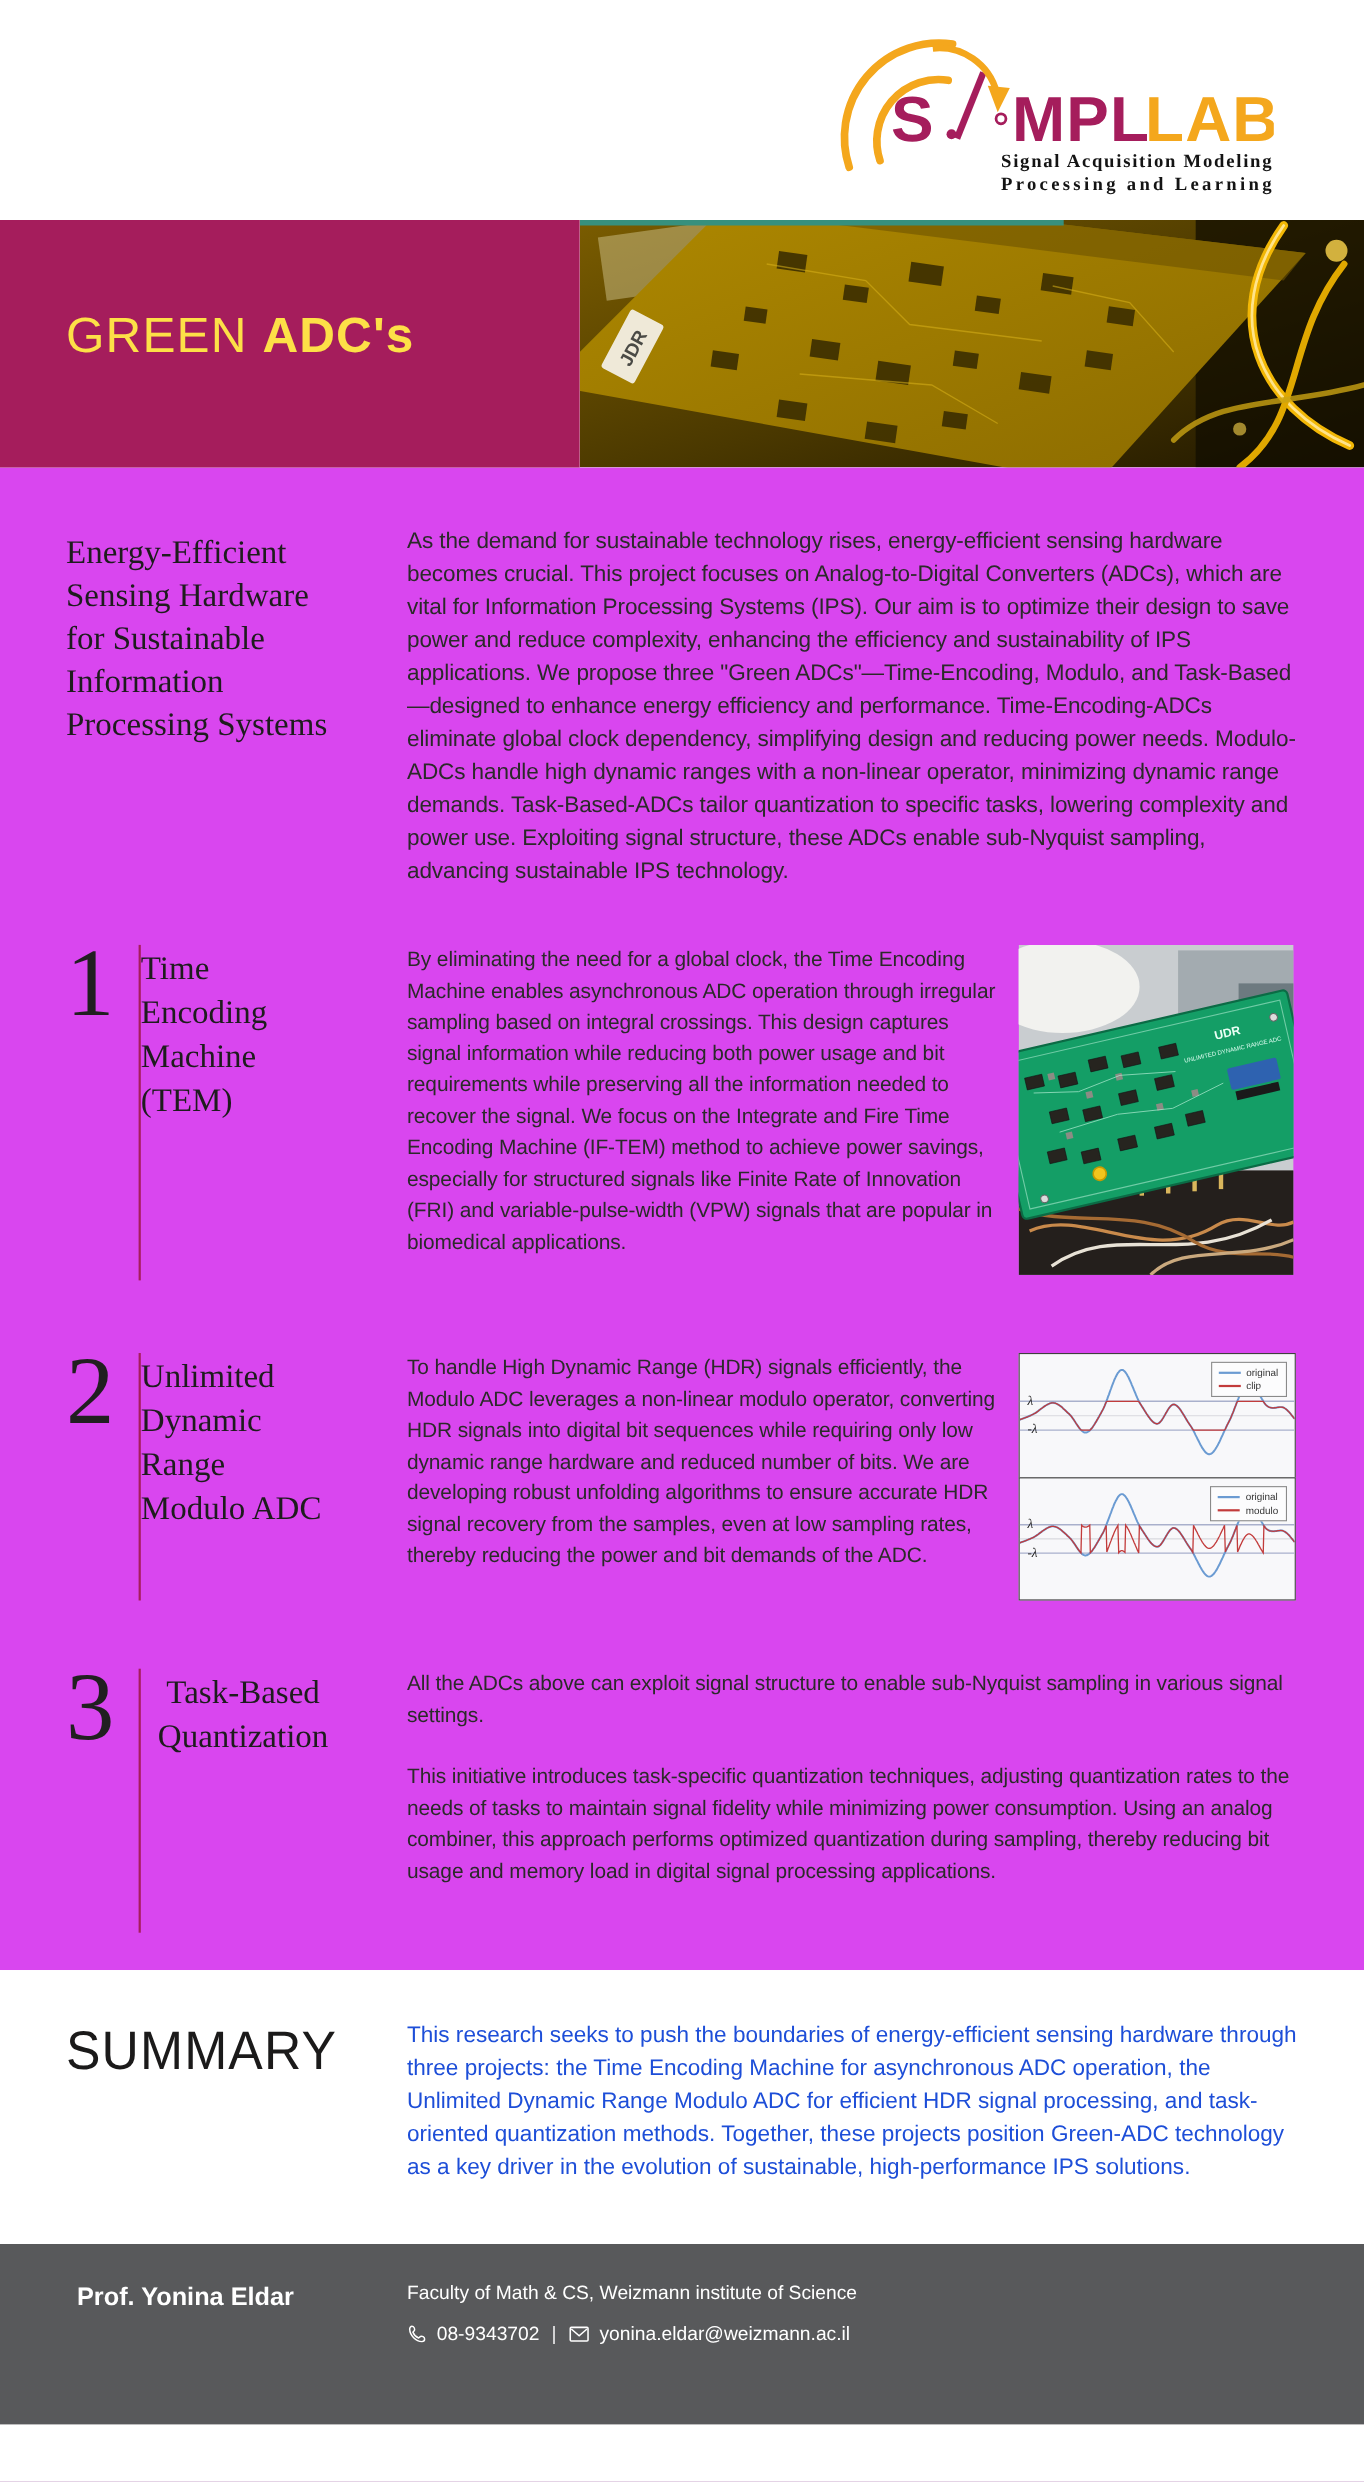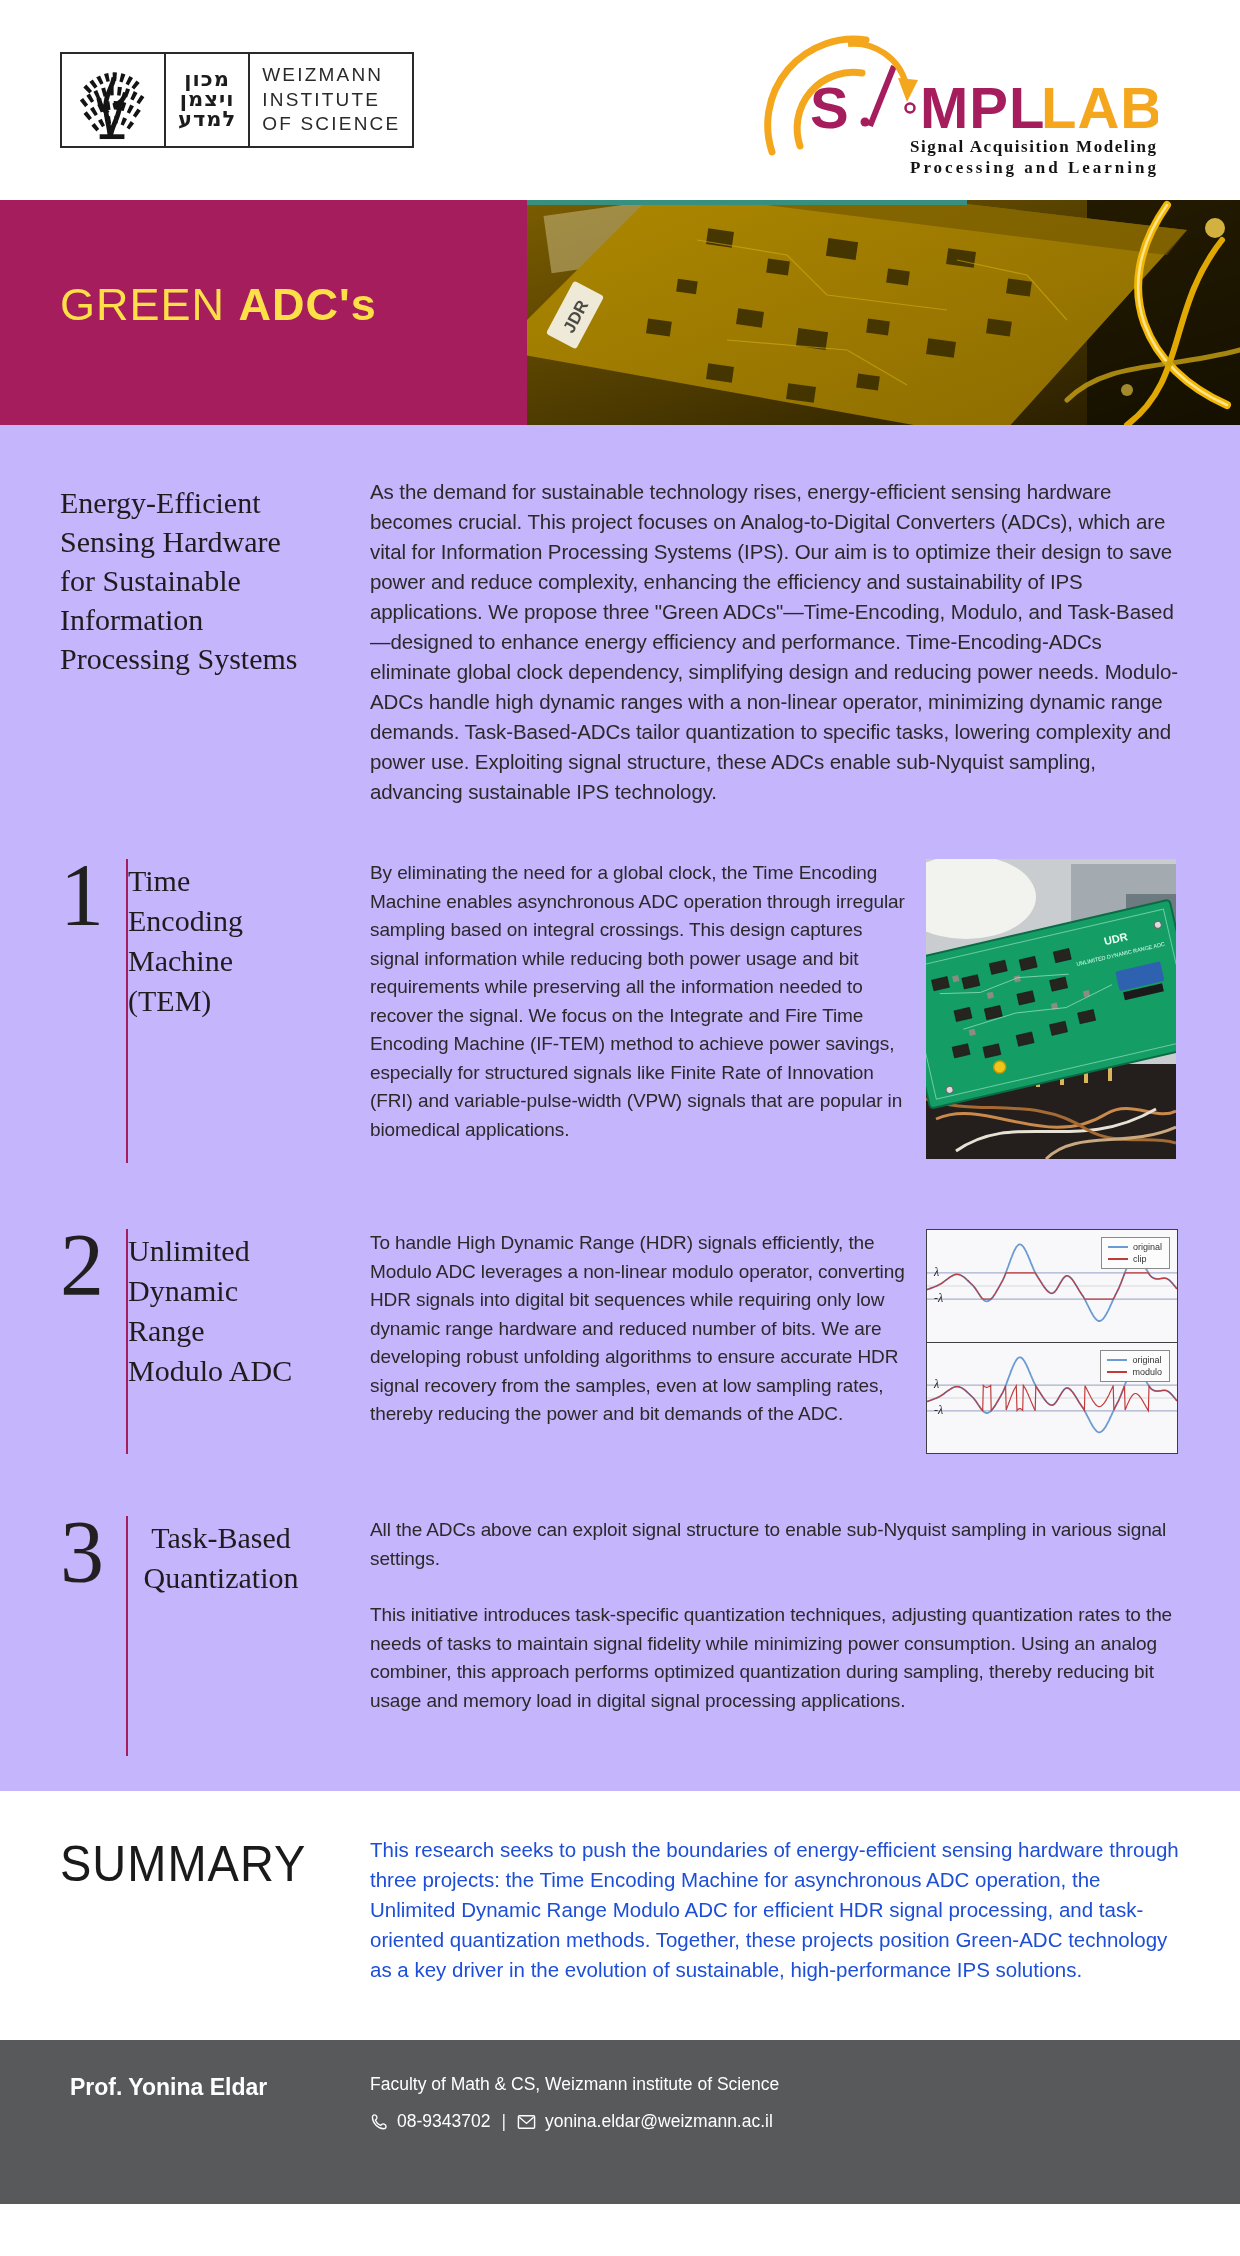--- a/index.html
+++ b/index.html
@@ -20,21 +20,21 @@
   
   .banner{display:flex;height:225px;}
   .banner-left{width:527px;background:#a51d5c;display:flex;align-items:center;
                padding-left:60px;box-sizing:border-box;}
   .banner-title{color:#fde047;font-size:45px;letter-spacing:1px;margin-top:-16px;}
   .banner-title .light{font-weight:400;}
   .banner-title .bold{font-weight:700;}
   .banner-photo{flex:1;position:relative;overflow:hidden;}
 
   
-  .content{background:#c4b5fd;padding:52px 60px 0 60px;height:1366px;box-sizing:border-box;}
+  .content{background:#d946ef;padding:52px 60px 0 60px;height:1366px;box-sizing:border-box;}
   .intro-row{display:flex;margin-bottom:52px;}
   .intro-heading{width:300px;min-width:300px;font-family:"Liberation Serif",serif;
                  font-size:30px;line-height:39px;color:#1e1c1d;padding-top:6px;}
   .intro-heading .inner{width:262px;}
   .col-body{margin-left:10px;font-size:20.5px;line-height:30px;color:#2b2a29;letter-spacing:-0.1px;}
   .intro-body{width:810px;}
 
   .section{display:flex;align-items:stretch;}
   .s1{min-height:302px;margin-bottom:66px;}
   .s2{min-height:224px;margin-bottom:62px;}
@@ -80,44 +80,20 @@
   .f-icon{display:inline-flex;align-items:center;}
   .f-sep{opacity:.9;padding:0 2px;}
 </style>
 </head>
 <body>
 
 <div class="page">
 
   <div class="top-header">
 
-    <div class="wz-logo">
-      <div class="wz-cell">
-        <svg width="78" height="80" viewBox="0 0 80 84">
-          <g stroke="#141414" fill="none">
-            <path d="M12 32 Q40 4 68 30" stroke-width="9" stroke-dasharray="4 4"></path>
-            <path d="M8 46 Q40 20 72 44" stroke-width="9" stroke-dasharray="4 4"></path>
-            <path d="M12 60 Q40 36 68 58" stroke-width="9" stroke-dasharray="4 4"></path>
-            <path d="M20 72 Q40 54 60 70" stroke-width="8" stroke-dasharray="4 4"></path>
-          </g>
-          <path d="M37 82 C36 64 30 56 33 42 C35 31 40 27 41 18 M37 82 C39 66 48 60 47 44 M35 56 C28 52 26 46 25 40 M40 48 C48 46 52 40 53 34" stroke="#141414" stroke-width="5" fill="none"></path>
-          <rect x="26" y="78" width="26" height="5" fill="#141414"></rect>
-        </svg>
-      </div>
-      <div class="wz-cell">
-        <div class="wz-hebrew" style="white-space:pre-line;">מכון
-ויצמן
-למדע</div>
-      </div>
-      <div class="wz-cell">
-        <div class="wz-name">WEIZMANN
-INSTITUTE
-OF SCIENCE</div>
-      </div>
-    </div>
 
     <div class="sampl-logo">
       <svg width="400" height="158" viewBox="0 0 400 158">
 
         <g stroke="#f4a71d" fill="none" stroke-linecap="round">
           <path d="M14 128 A86 86 0 0 1 108 16" stroke-width="7"></path>
           <path d="M42 122 A56 56 0 0 1 104 49" stroke-width="7"></path>
         </g>
 
         <text x="52" y="104" font-family="Liberation Sans, sans-serif" font-size="58" font-weight="700" fill="#a51d5c" letter-spacing="1">S</text>

